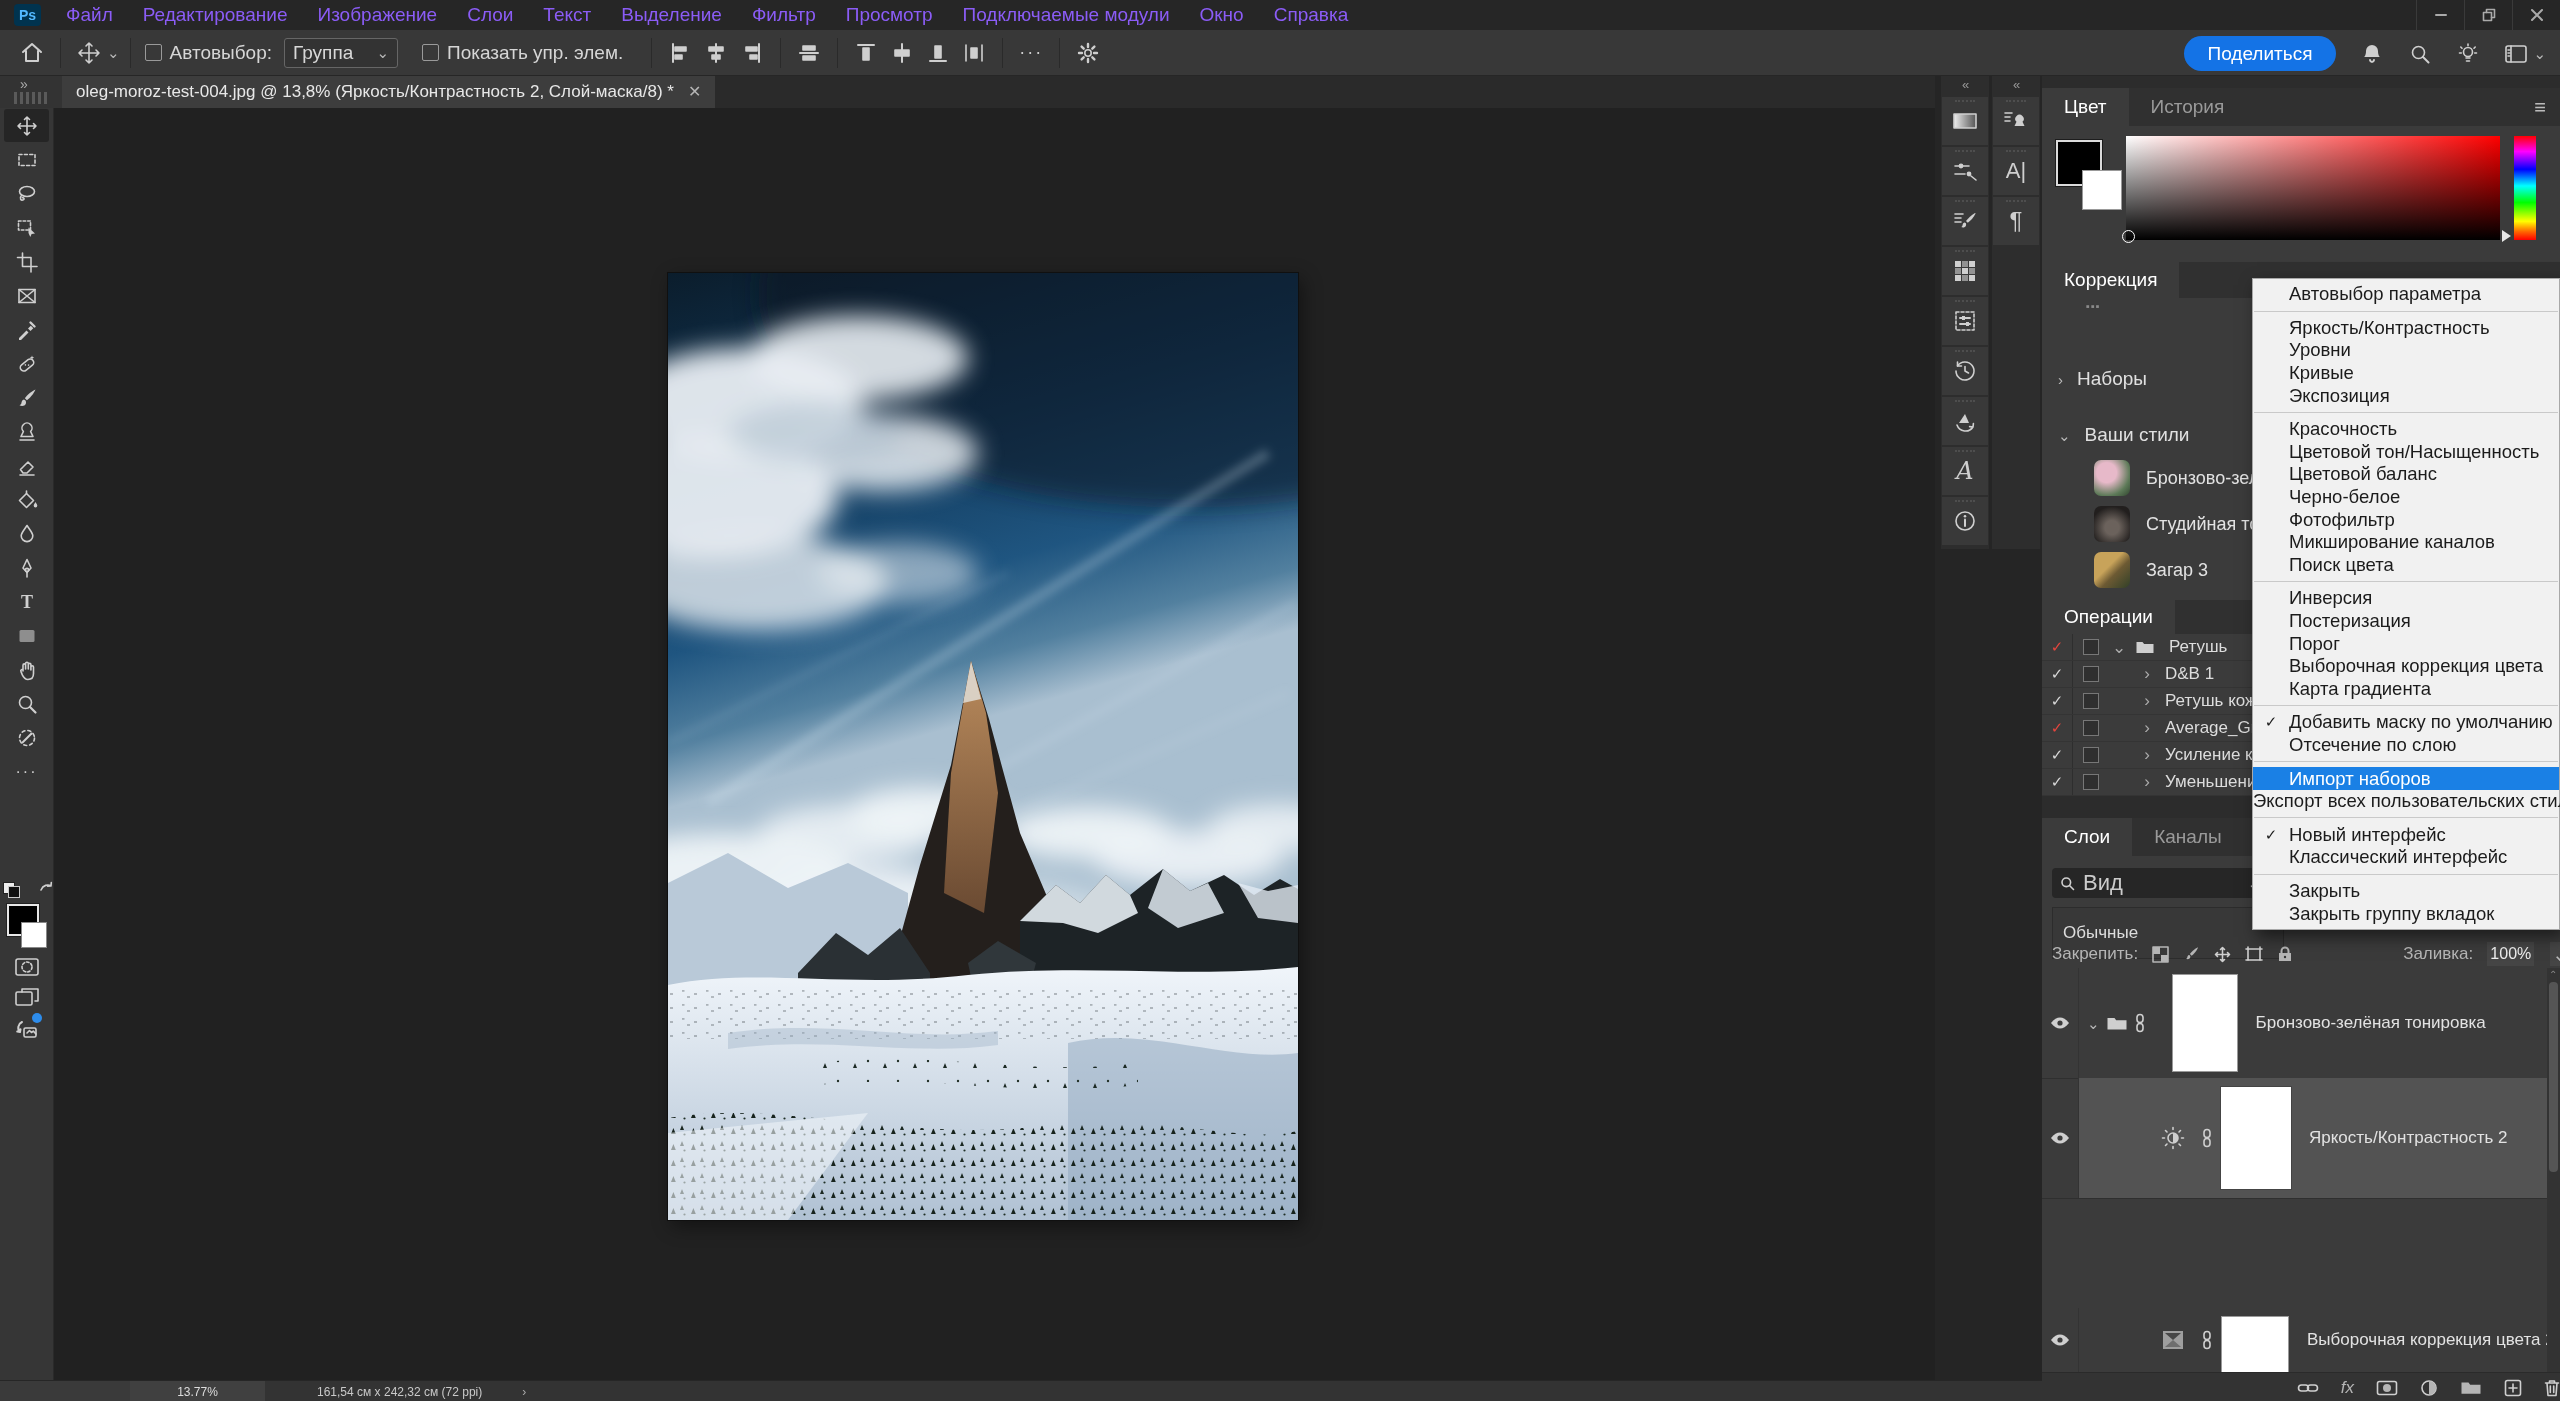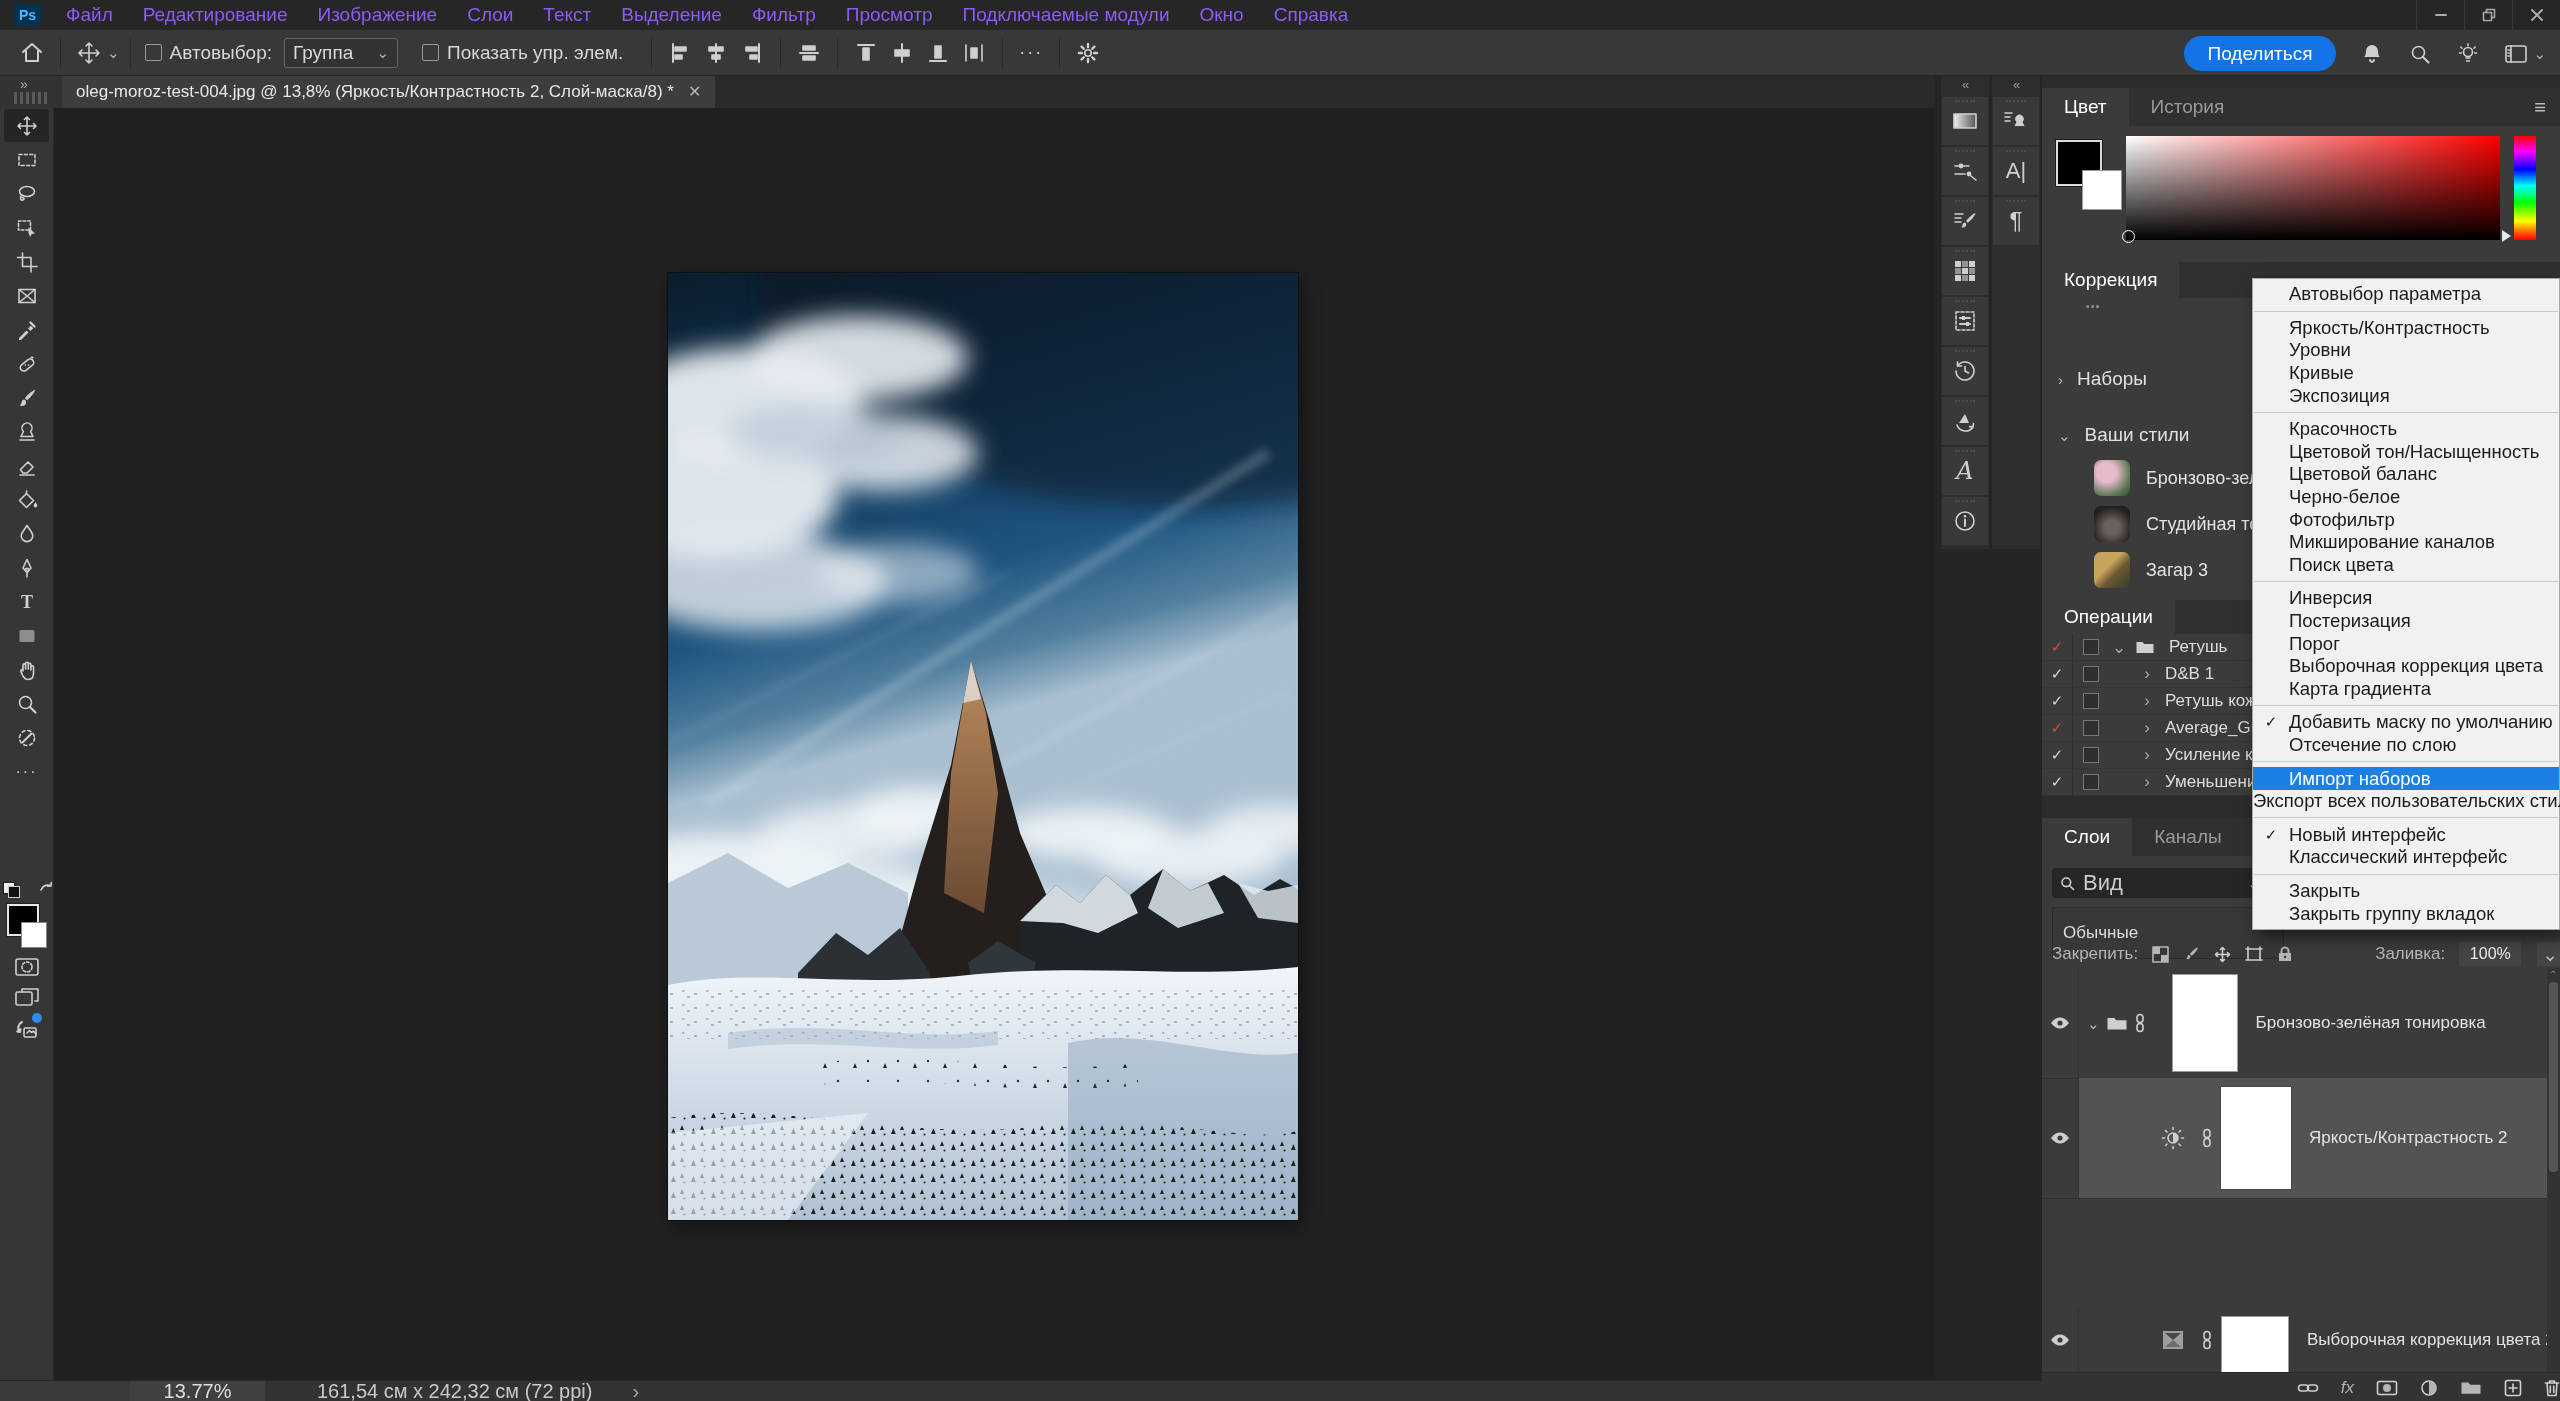--- a/index.html
+++ b/index.html
@@ -132,21 +132,21 @@
   .context-menu{position:absolute;left:2252px;top:278px;width:306px;background:#f1f1f1;border:1px solid #a8a8a8;
       box-shadow:5px 7px 16px rgba(0,0,0,.55);padding:4px 0;z-index:50;color:#1b1b1b}
   .cm-row{height:22.6px;display:flex;align-items:center;font-size:18.5px;cursor:default}
   .cm-check{width:36px;text-align:center;font-size:15px}
   .cm-label{white-space:nowrap}
   .cm-row.sep{height:1px;background:#c9c9c9;margin:5px 1px}
   .cm-row.hl{background:#1a80e5;color:#fff}
 
   
   .statusbar{position:absolute;left:0;top:1380px;width:2042px;height:21px;background:#333;border-top:1px solid #262626;
-      display:flex;align-items:center;font-size:20px;z-index:12}
+      display:flex;align-items:center;font-size:12px;z-index:12}
   .sb-corner{width:130px;height:21px;background:#3a3a3a}
   .sb-zoom{width:135px;height:21px;background:#404040;color:#ddd;display:flex;align-items:center;justify-content:center}
   .sb-size{margin-left:52px;color:#c9c9c9}
   .sb-chev{margin-left:40px;color:#aaa}
 </style>
 </head>
 <body>
 
 <div class="app">
 
@@ -803,21 +803,21 @@
             <path d="M3 1v2M15 1v2M1 3h2M1 14h2M17 3h-2M17 14h-2"></path>
           </svg>
         </span>
       <span>
         <svg class="ico" width="16" height="17" viewBox="0 0 16 17">
             <rect x="2" y="7" width="12" height="8" fill="#b5b5b5" stroke="none"></rect>
             <path d="M4.5 7V5a3.5 3.5 0 0 1 7 0v2" stroke="#b5b5b5" stroke-width="2"></path>
             <circle cx="8" cy="11" r="1.2" fill="#333" stroke="none"></circle>
           </svg>
         </span>
-      <span class="lbl" style="margin-left:68px">Заливка:</span>
+      <span class="lbl" style="margin-left:96px">Заливка:</span>
       <span class="fill-box">100%</span>
       <span class="fill-chev">⌄</span>
     </div>
 
     <div class="lr" style="top:150px;height:110px">
       <span class="lr-eye">
         <svg class="ico" width="20" height="14" viewBox="0 0 20 14">
             <path d="M1 7c3-4 6-5.5 9-5.5S16 3 19 7c-3 4-6 5.5-9 5.5S4 11 1 7z" fill="#cfcfcf" stroke="none"></path>
             <circle cx="10" cy="7" r="2.6" fill="#3b3b3b" stroke="none"></circle>
           </svg>

